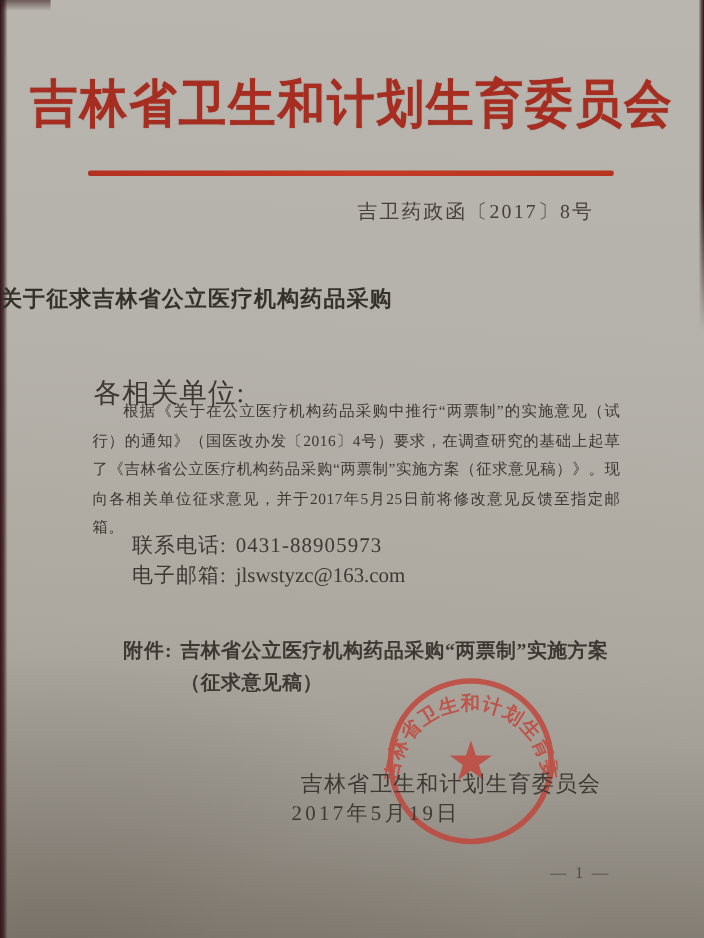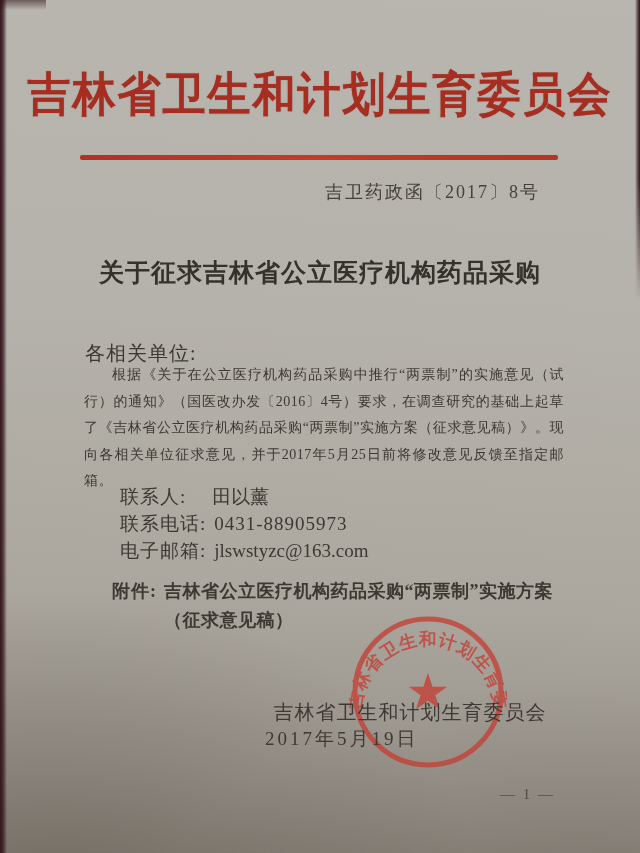--- a/index.html
+++ b/index.html
@@ -28,25 +28,25 @@
     position:absolute;top:66px;left:0;width:640px;text-align:center;
     font-size:43px;font-weight:bold;color:#a62d20;letter-spacing:2px;
     text-shadow:0 0 1px rgba(120,30,20,.55);
     transform:scaleY(1.08);
   }
   .red-line{position:absolute;left:80px;top:155px;width:478px;height:5px;
     background:linear-gradient(90deg,#b33122,#c43b28 50%,#b5351f);border-radius:2px;}
   .doc-number{position:absolute;top:180px;right:100px;
     font-size:18px;color:#46413a;letter-spacing:2px;}
 
-  .doc-title{position:absolute;top:257px;left:0;width:640px;text-align:center;
-    color:#35312b;font-weight:bold;font-size:25px;line-height:31px;letter-spacing:1px;
+  .doc-title{position:absolute;top:257px;left:0;width:640px;
+    color:#35312b;font-weight:bold;font-size:20px;line-height:31px;letter-spacing:1px;
     font-family:"Liberation Sans","DejaVu Sans",sans-serif;}
 
-  .salutation{position:absolute;top:340px;left:85px;font-size:20px;color:#3d3832;letter-spacing:1px;}
+  .salutation{position:absolute;top:340px;left:85px;font-size:25px;color:#3d3832;letter-spacing:1px;}
 
   .body-par{position:absolute;top:362px;left:84px;width:480px;
     font-size:14px;line-height:26.5px;color:#3d3832;
     text-align:justify;text-indent:2em;letter-spacing:0.5px;}
 
   .contact{position:absolute;top:483px;left:120px;font-size:19px;line-height:27px;color:#3d3832;}
   .contact .row{white-space:nowrap;}
   .contact .lbl{letter-spacing:1px;}
   .contact .gap{display:inline-block;width:26px;}
   .contact .gap-s{display:inline-block;width:8px;}
@@ -86,23 +86,20 @@
   <div class="doc-title">
     <div>关于征求吉林省公立医疗机构药品采购</div>
   </div>
 
   <div class="salutation">各相关单位:</div>
 
   <div class="body-par">根据《关于在公立医疗机构药品采购中推行“两票制”的实施意见（试行）的通知》（国医改办发〔2016〕4号）要求，在调查研究的基础上起草了《吉林省公立医疗机构药品采购“两票制”实施方案（征求意见稿）》。现向各相关单位征求意见，并于2017年5月25日前将修改意见反馈至指定邮箱。</div>
 
   <div class="contact">
     <div class="row">
-      <span class="lbl">联系人:</span><span class="gap"></span><span>田以薰</span>
-    </div>
-    <div class="row">
       <span class="lbl">联系电话:</span><span class="gap-s"></span><span class="num">0431-88905973</span>
     </div>
     <div class="row">
       <span class="lbl">电子邮箱:</span><span class="gap-s"></span><span class="email">jlswstyzc@163.com</span>
     </div>
   </div>
 
   <div class="attachment">
     <span class="lbl">附件:</span>
     <span class="txt">吉林省公立医疗机构药品采购“两票制”实施方案（征求意见稿）</span>

